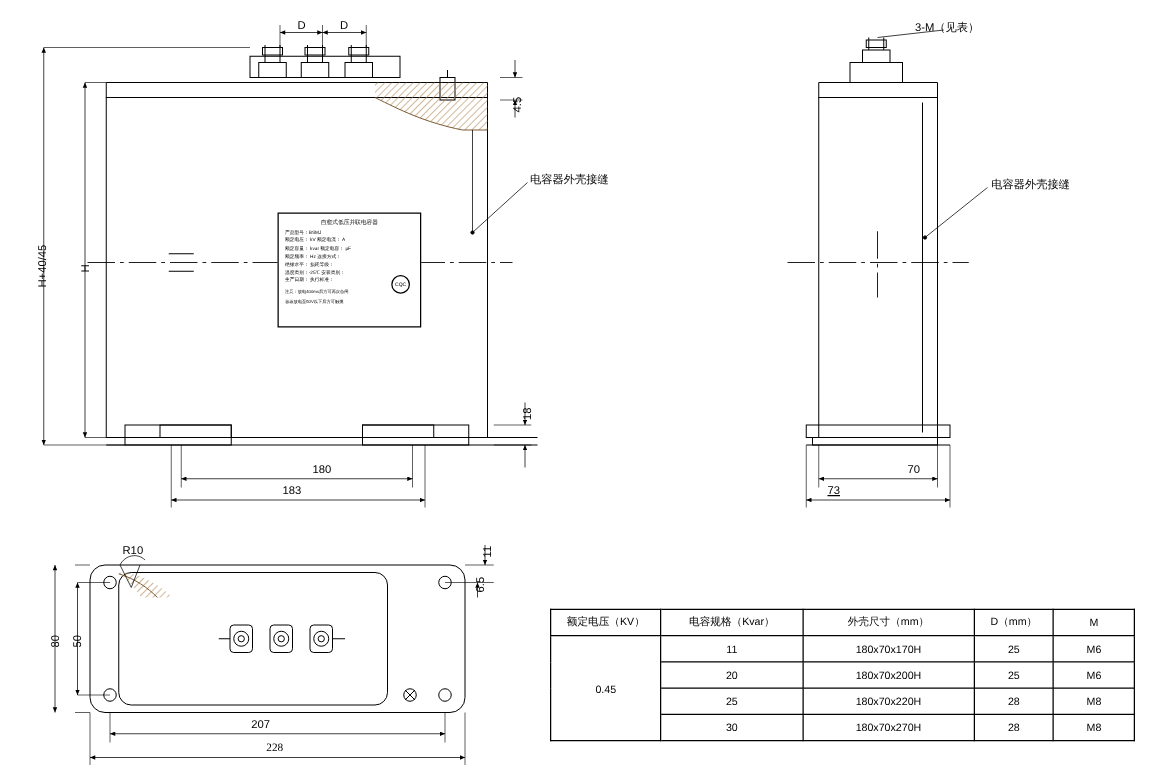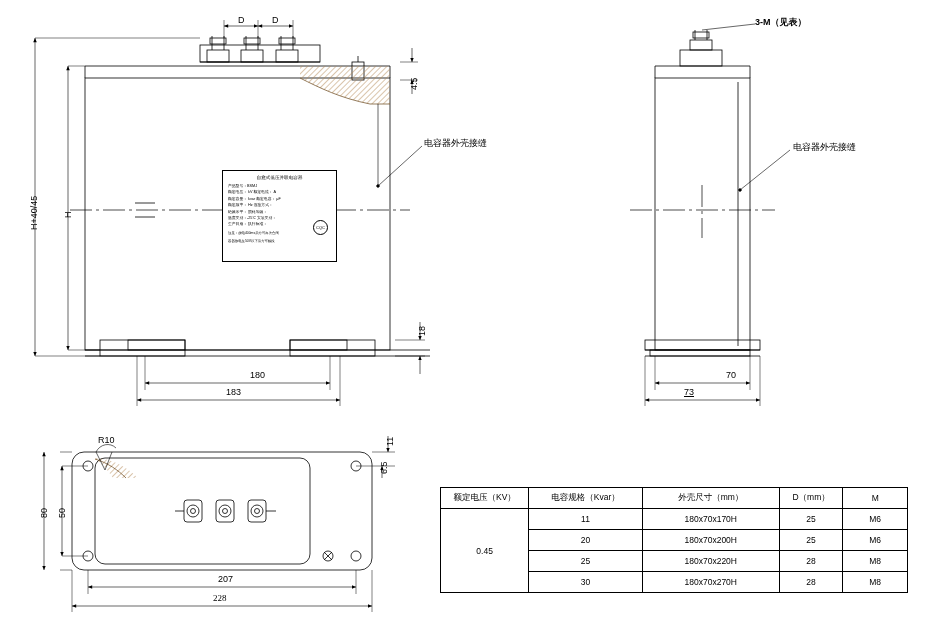--- a/index.html
+++ b/index.html
@@ -292,31 +292,31 @@
   <div class="lbl rot90" style="left:64px; top:218px;">H</div>
 
   <div class="lbl rot90" style="left:410px; top:90px;">4.5</div>
   <div class="lbl rot90" style="left:418px; top:336px;">18</div>
 
   <div class="lbl" style="left:226px; top:371px;margin-left:24px;">180</div>
   <div class="lbl" style="left:226px; top:388px;">183</div>
 
   <div class="lbl" style="left:424px; top:139px;">电容器外壳接缝</div>
   <div class="lbl" style="left:793px; top:143px;">电容器外壳接缝</div>
-  <div class="lbl" style="left:755px; top:18px;font-weight:bold;">3-M（见表）</div>
+  <div class="lbl" style="left:732px; top:18px;">3-M（见表）</div>
 
   <div class="lbl" style="left:694px; top:371px;margin-left:32px;">70</div>
-  <div class="lbl" style="left:684px; top:388px;text-decoration:underline;">73</div>
+  <div class="lbl" style="left:662px; top:388px;text-decoration:underline;">73</div>
 
   <div class="lbl" style="left:98px; top:436px;">R10</div>
   <div class="lbl rot90" style="left:386px; top:446px;">11</div>
   <div class="lbl rot90" style="left:380px; top:474px;">6.5</div>
   <div class="lbl rot90" style="left:40px; top:518px;">80</div>
   <div class="lbl rot90" style="left:58px; top:518px;">50</div>
-  <div class="lbl" style="left:218px; top:575px;">207</div>
+  <div class="lbl" style="left:201px; top:575px;">207</div>
   <div class="lbl" style="left:213px; top:594px;font-family:Liberation Serif, serif;">228</div>
 
   <div class="nameplate">
     <div class="np-title">自愈式低压并联电容器</div>
     <div class="np-line">产品型号：BSMJ</div>
     <div class="np-line">额定电压：      kV  额定电流：        A</div>
     <div class="np-line">额定容量：      kvar 额定电容：      μF</div>
     <div class="np-line">额定频率：      Hz   连接方式：</div>
     <div class="np-line">绝缘水平：           损耗等级：</div>
     <div class="np-line">温度类别：-25℃   安装类别：</div>

